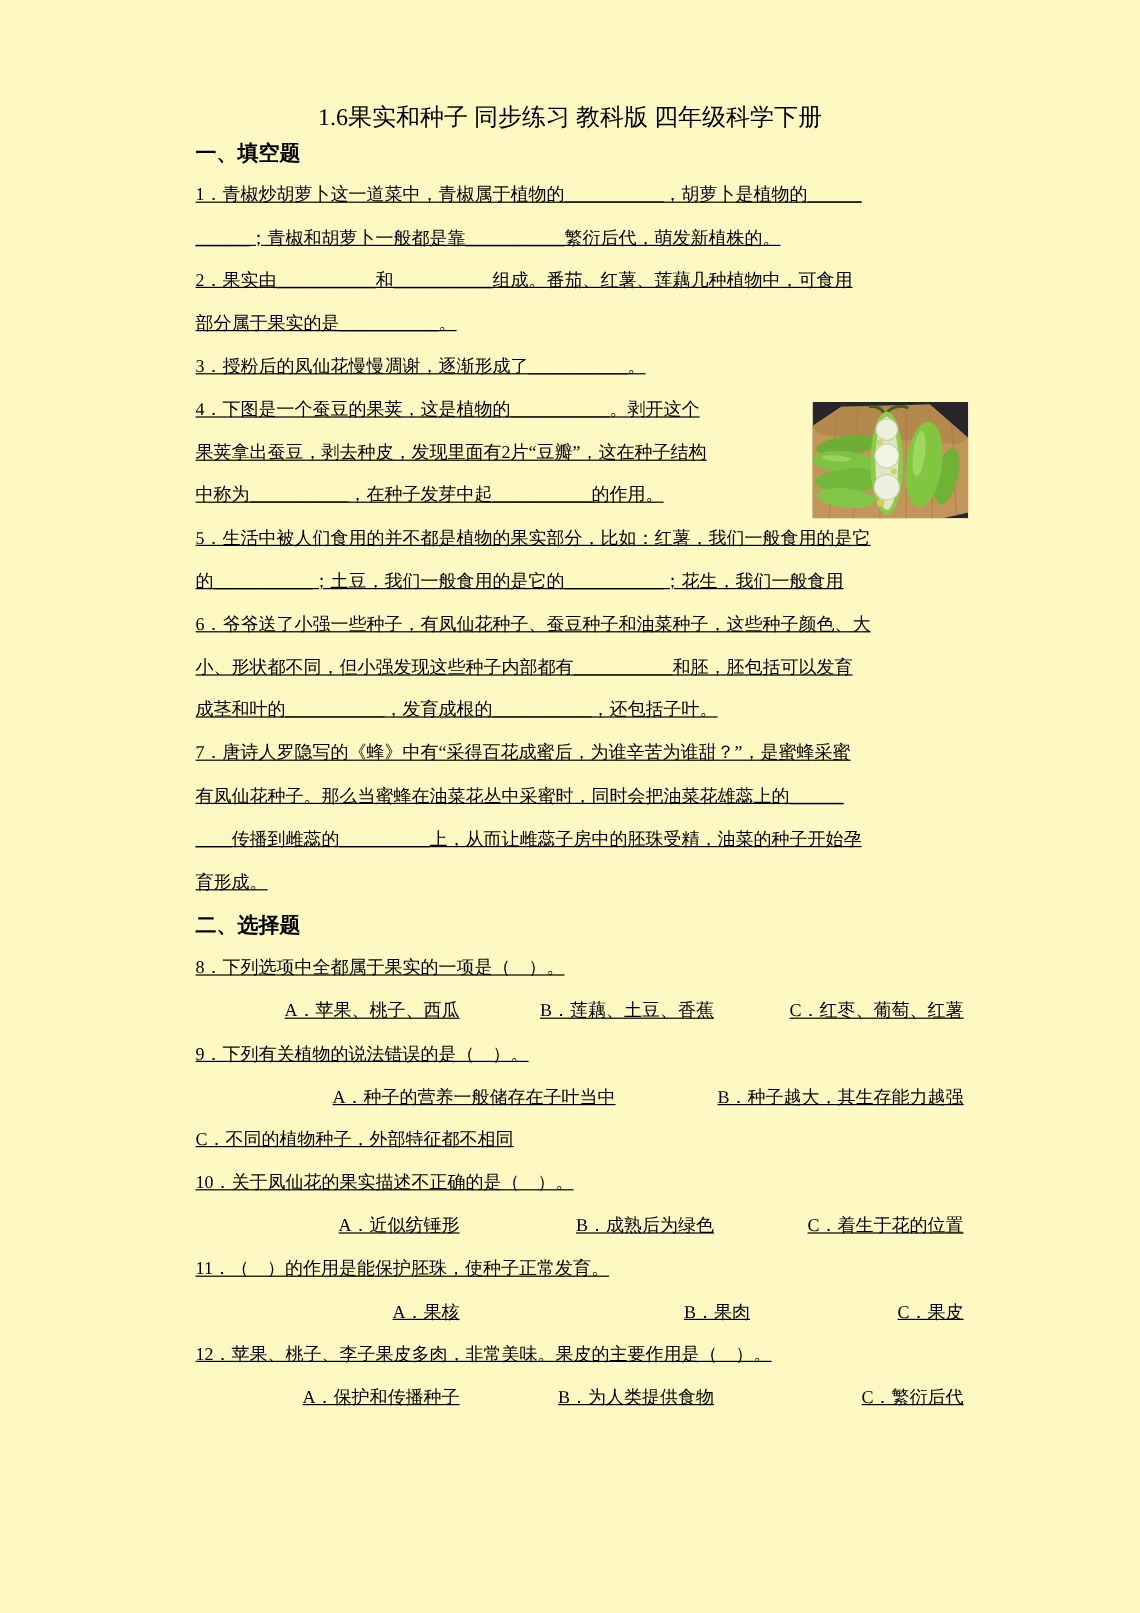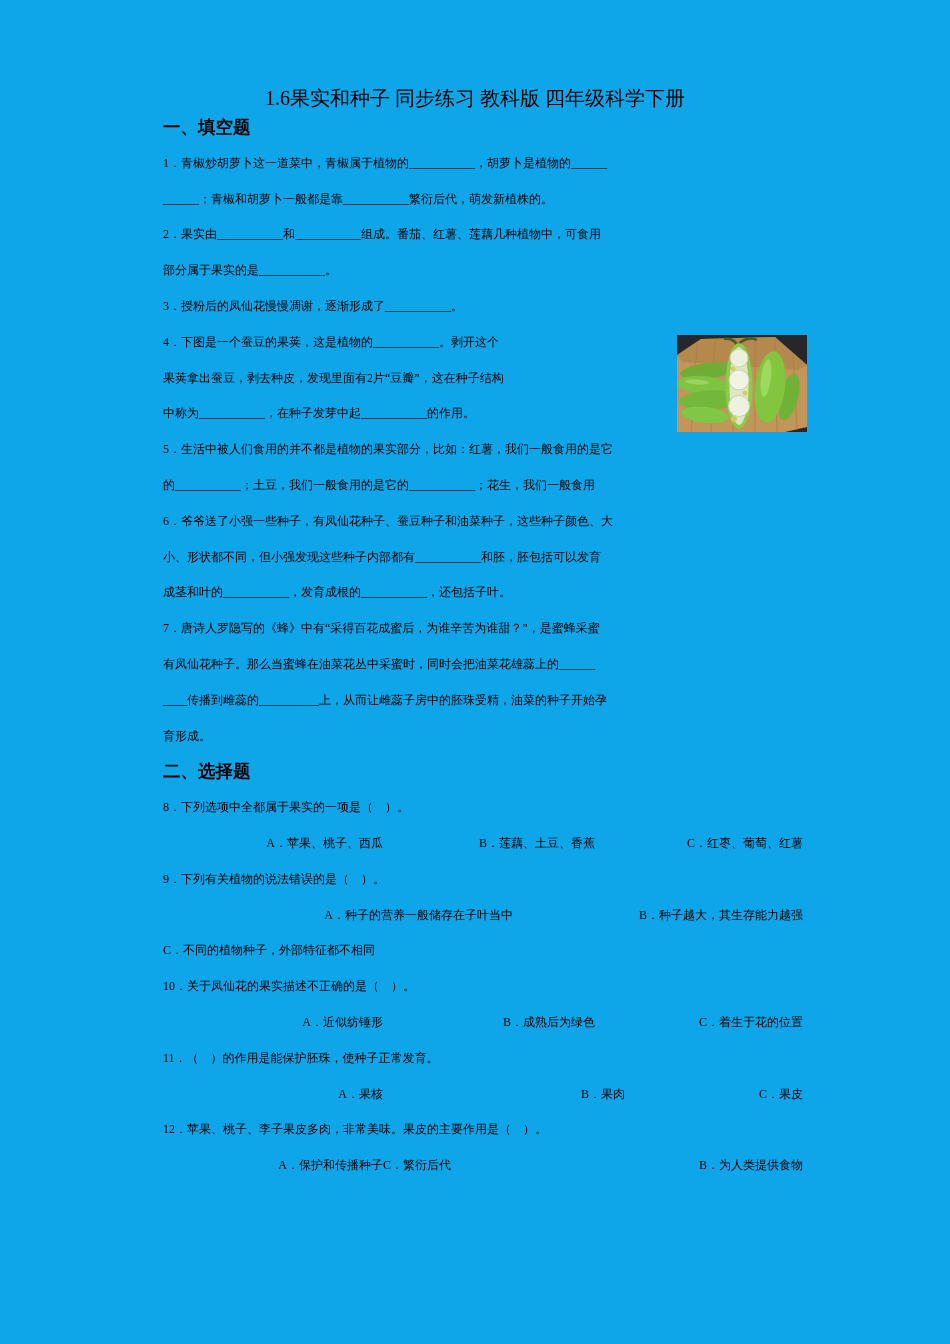--- a/index.html
+++ b/index.html
@@ -1,20 +1,20 @@
 <!DOCTYPE html>
 <html><head>
 <meta charset="utf-8">
 <style>
   html,body{margin:0;padding:0;background:#ffffff;}
   body{width:950px;height:1344px;}
   .page{
     position:relative;
     width:950px;height:1344px;
-    background:#0ea5e9;
+    background:#fef9c3;
     color:#000;
     font-family:"Liberation Serif","DejaVu Serif",serif;
     overflow:hidden;
   }
   .doc-title{
     position:absolute;
     top:86px;left:140px;width:670px;
     text-align:center;
     font-size:20px;line-height:24px;
     white-space:nowrap;
@@ -23,23 +23,24 @@
     position:absolute;
     top:110px;left:163px;width:640px;
   }
   .heading{
     font-weight:bold;
     font-size:17.5px;
     line-height:35.8px;
     white-space:nowrap;
   }
   .line{
-    font-size:12px;
+    font-size:15px;
     line-height:35.8px;
     white-space:nowrap;
+    text-decoration:underline;
   }
   .opts{display:flex;text-align:right;}
   .opts span{display:inline-block;white-space:nowrap;flex:0 0 auto;}
   .opts span:last-child{flex:1 1 auto;}
   .figure{
     position:absolute;
     left:677px;top:335px;
     width:130px;height:97px;
     overflow:hidden;
   }
@@ -92,22 +93,22 @@
       </div>
       <div class="line">11．（　）的作用是能保护胚珠，使种子正常发育。</div>
       <div class="line opts">
         <span style="width: 220px;">A．果核</span>
         <span style="width: 212px; margin-left: 30px;">B．果肉</span>
         <span>C．果皮</span>
       </div>
       <div class="line">12．苹果、桃子、李子果皮多肉，非常美味。果皮的主要作用是（　）。</div>
       <div class="line opts">
         <span style="width: 220px;">A．保护和传播种子</span>
+        <span style="width: 212px;">B．为人类提供食物</span>
         <span>C．繁衍后代</span>
-        <span style="width: 212px;">B．为人类提供食物</span>
       </div>
     </div>
 
   <div class="figure">
     <svg viewBox="0 0 130 97" width="130" height="97">
       <rect width="130" height="97" fill="#27272b"></rect>
       <g>
         <polygon points="0,20 24,4 98,2 130,30 130,92 108,97 0,97" fill="#c2955a"></polygon>
         <polygon points="0,20 24,4 98,2 130,30 121,35 5,27" fill="#ab7f46" opacity="0.55"></polygon>
         <g stroke="#a37a40" stroke-width="1.2" opacity="0.5">

